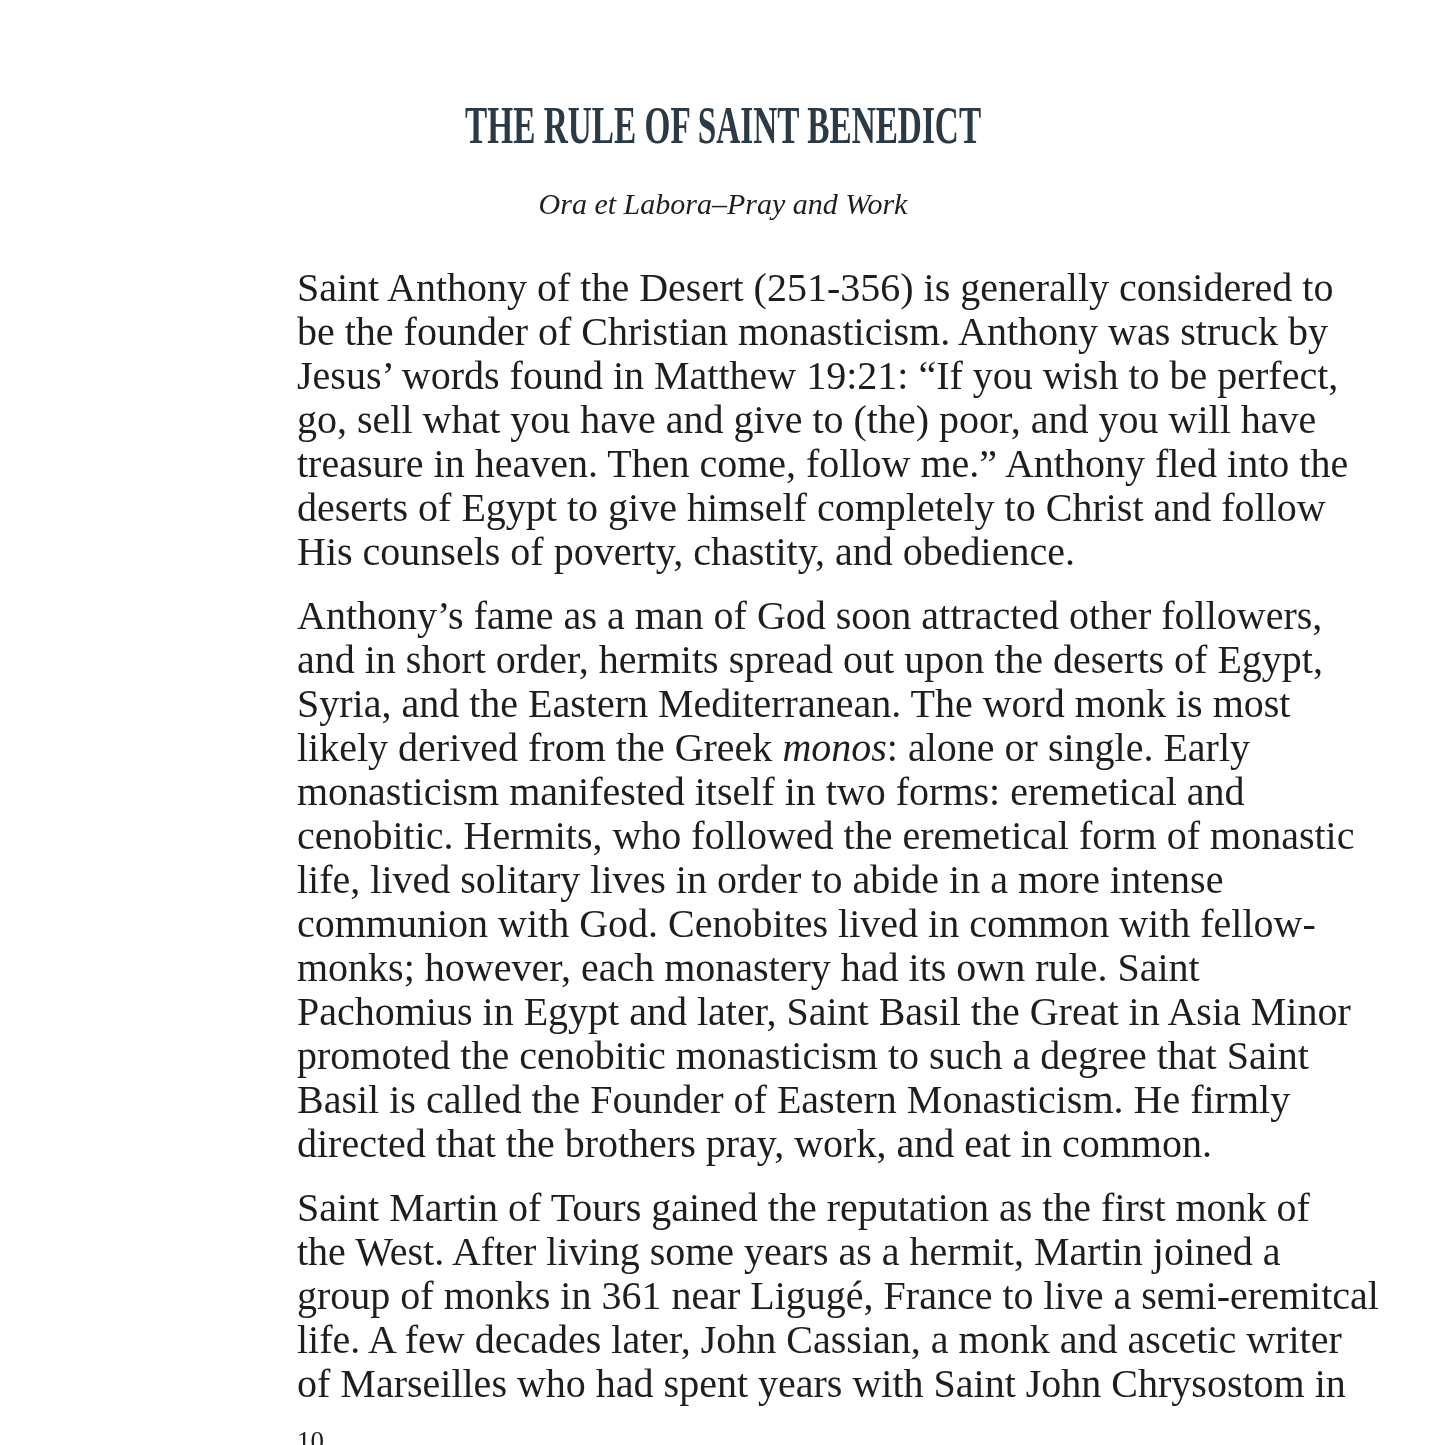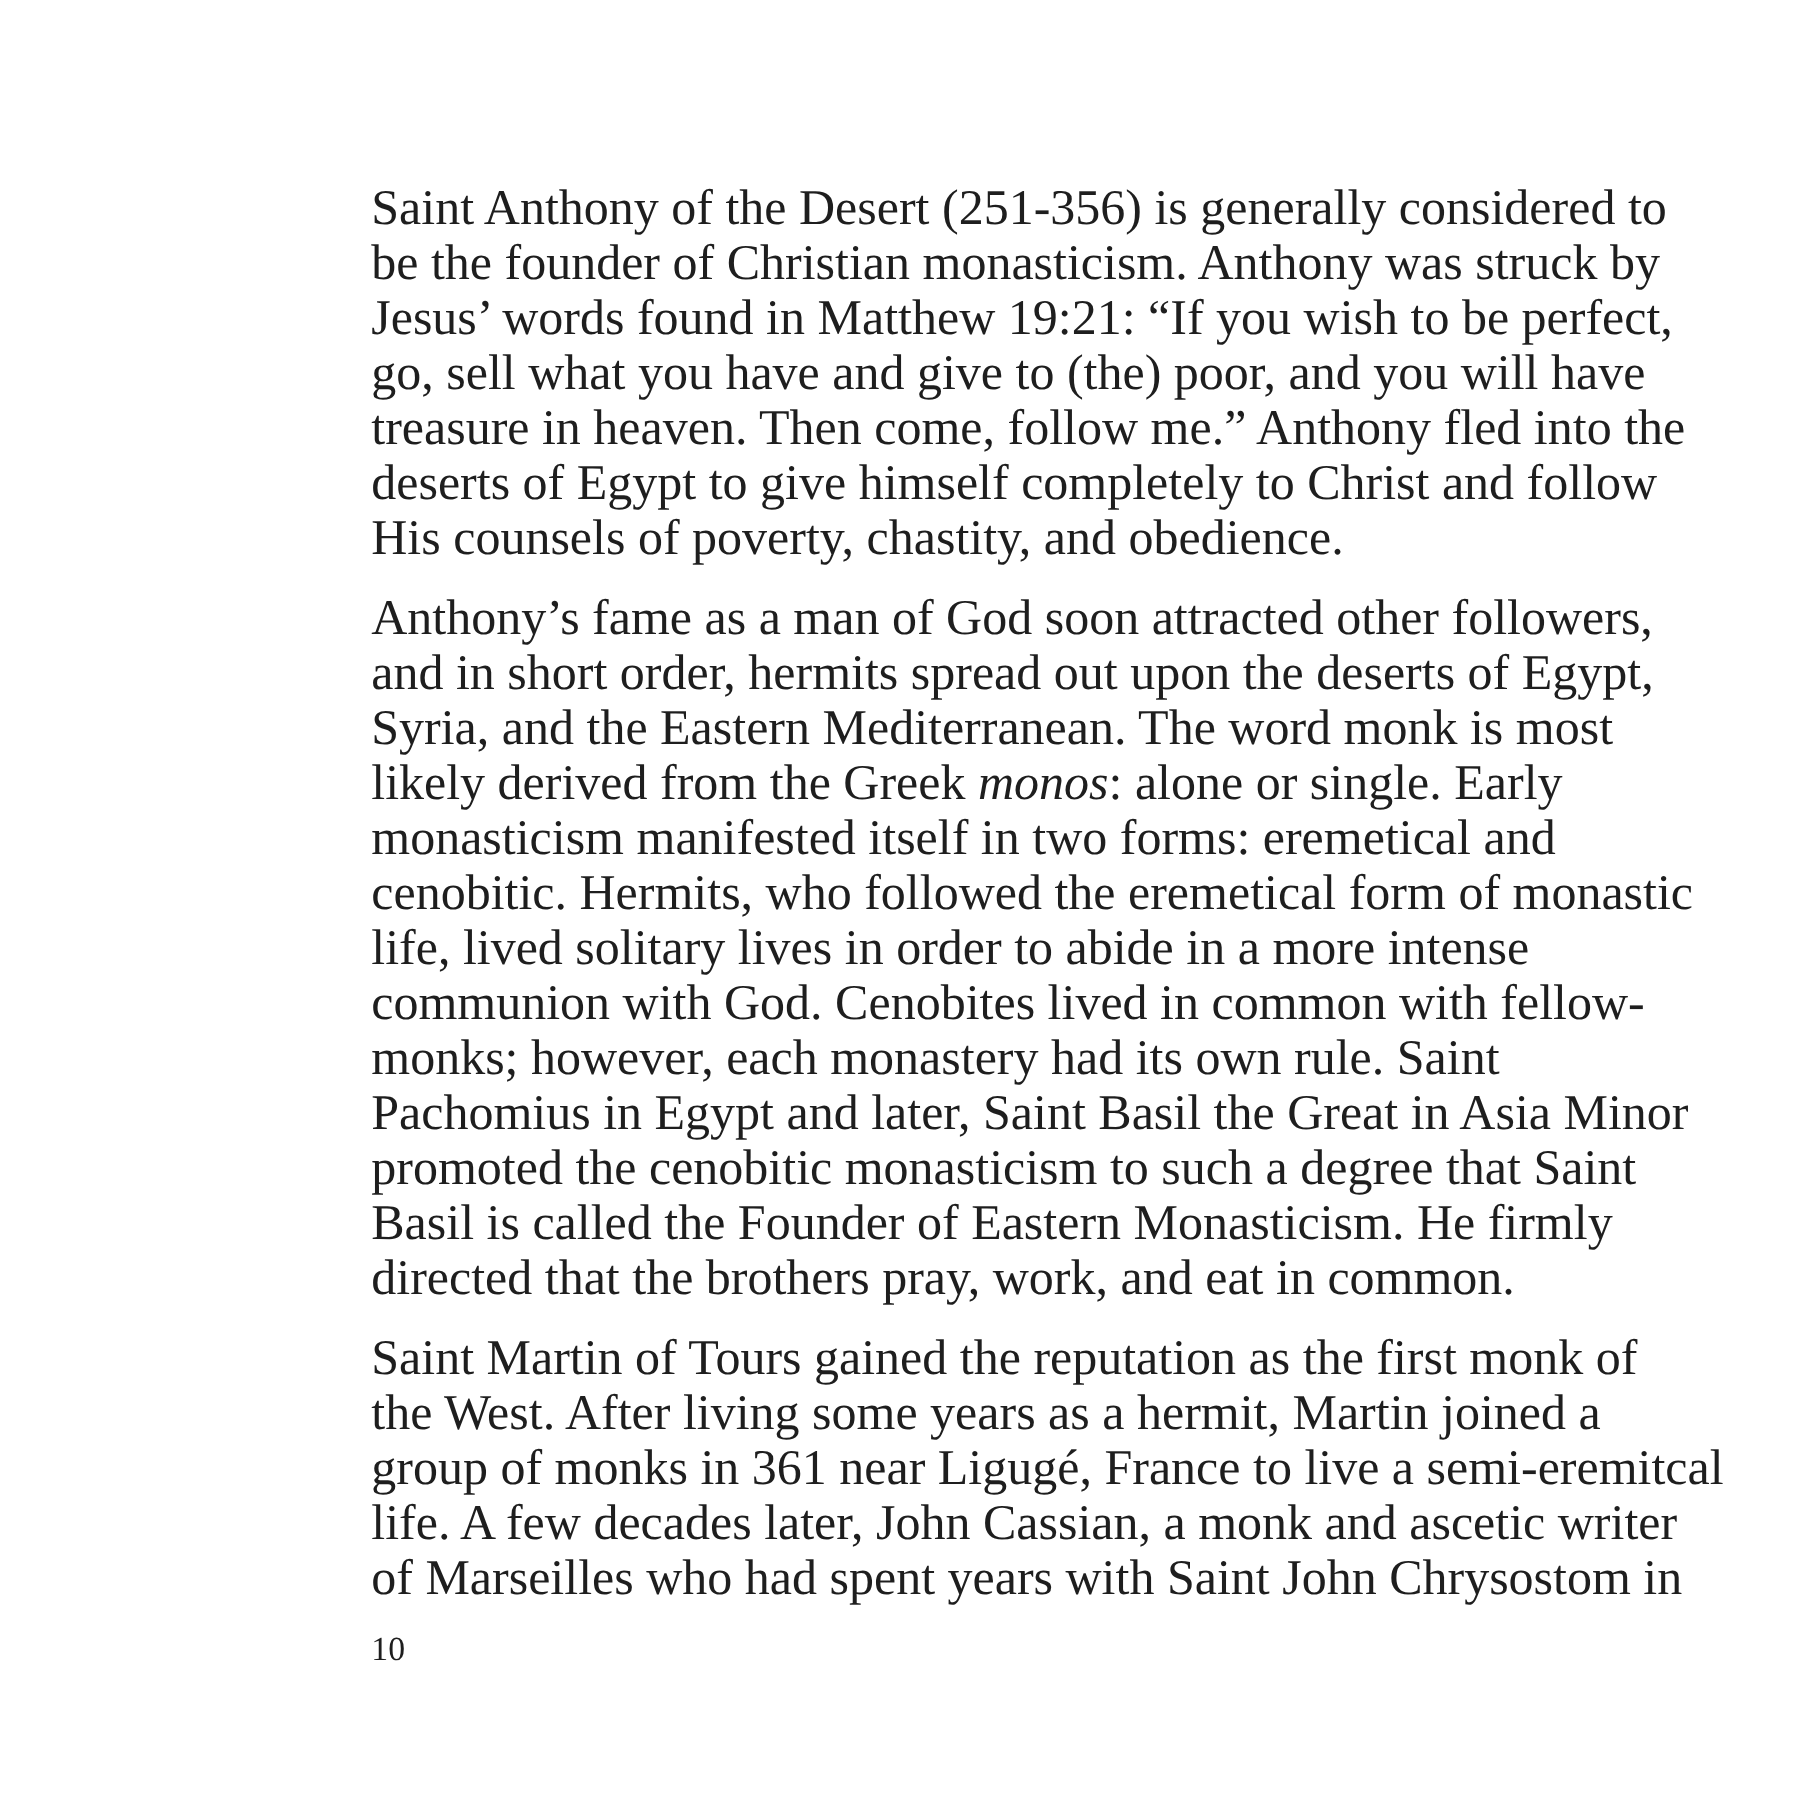--- a/index.html
+++ b/index.html
@@ -68,20 +68,22 @@
     font-size: 27px;
     line-height: 30px;
     color: var(--body-color);
   }
 </style>
 </head>
 <body>
 
 <div class="page">
   <div class="content">
+    <h1 class="title"><span class="squeeze">THE RULE OF SAINT BENEDICT</span></h1>
+    <div class="subtitle">Ora et Labora–Pray and Work</div>
     <div class="body-text">
         <p>Saint Anthony of the Desert (251-356) is generally considered to<br>be the founder of Christian monasticism. Anthony was struck by<br>Jesus’ words found in Matthew 19:21: “If you wish to be perfect,<br>go, sell what you have and give to (the) poor, and you will have<br>treasure in heaven. Then come, follow me.” Anthony fled into the<br>deserts of Egypt to give himself completely to Christ and follow<br>His counsels of poverty, chastity, and obedience.</p>
         <p>Anthony’s fame as a man of God soon attracted other followers,<br>and in short order, hermits spread out upon the deserts of Egypt,<br>Syria, and the Eastern Mediterranean. The word monk is most<br>likely derived from the Greek <i>monos</i>: alone or single. Early<br>monasticism manifested itself in two forms: eremetical and<br>cenobitic. Hermits, who followed the eremetical form of monastic<br>life, lived solitary lives in order to abide in a more intense<br>communion with God. Cenobites lived in common with fellow-<br>monks; however, each monastery had its own rule. Saint<br>Pachomius in Egypt and later, Saint Basil the Great in Asia Minor<br>promoted the cenobitic monasticism to such a degree that Saint<br>Basil is called the Founder of Eastern Monasticism. He firmly<br>directed that the brothers pray, work, and eat in common.</p>
         <p>Saint Martin of Tours gained the reputation as the first monk of<br>the West. After living some years as a hermit, Martin joined a<br>group of monks in 361 near Ligugé, France to live a semi-eremitcal<br>life. A few decades later, John Cassian, a monk and ascetic writer<br>of Marseilles who had spent years with Saint John Chrysostom in</p>
       </div>
     <div class="page-number">10</div>
   </div>
 </div>
 
 </body></html>

